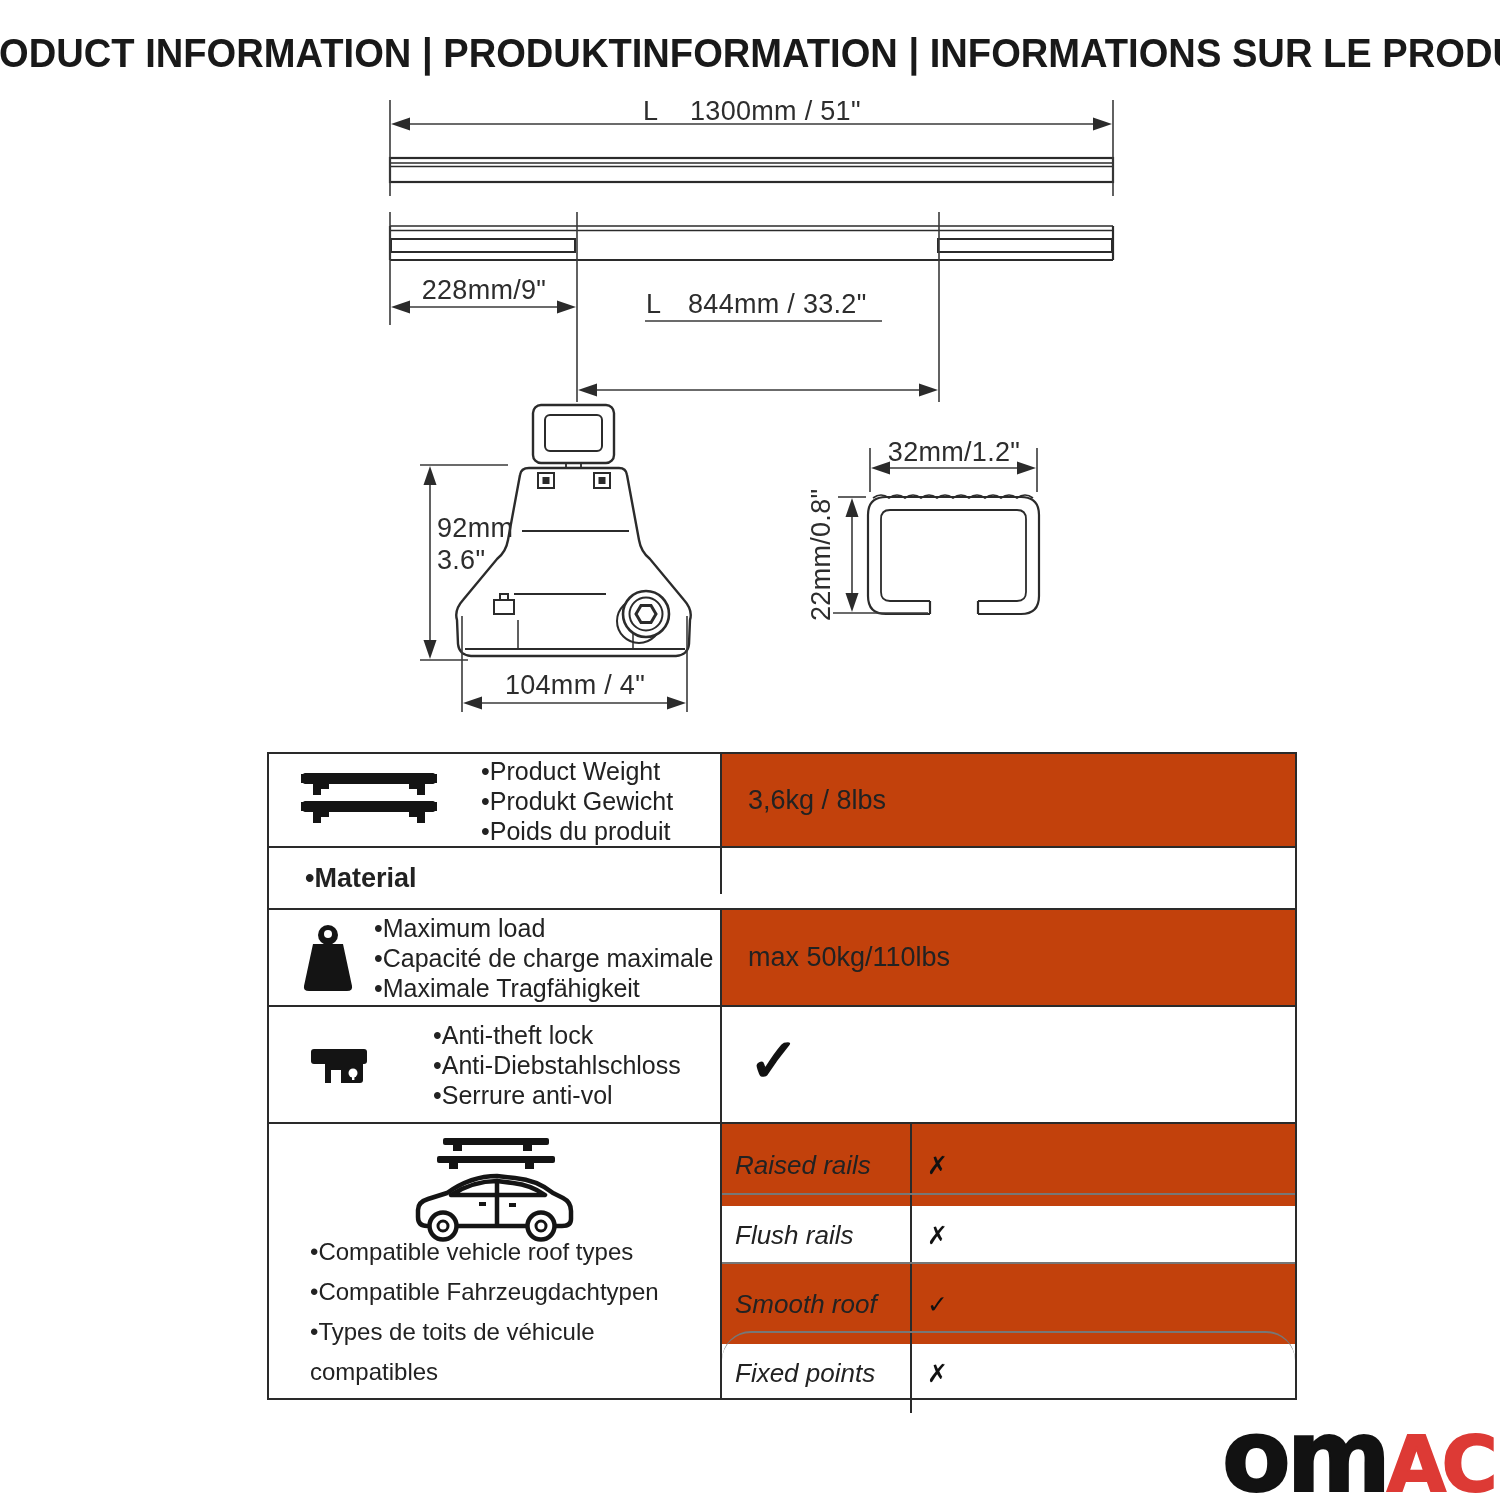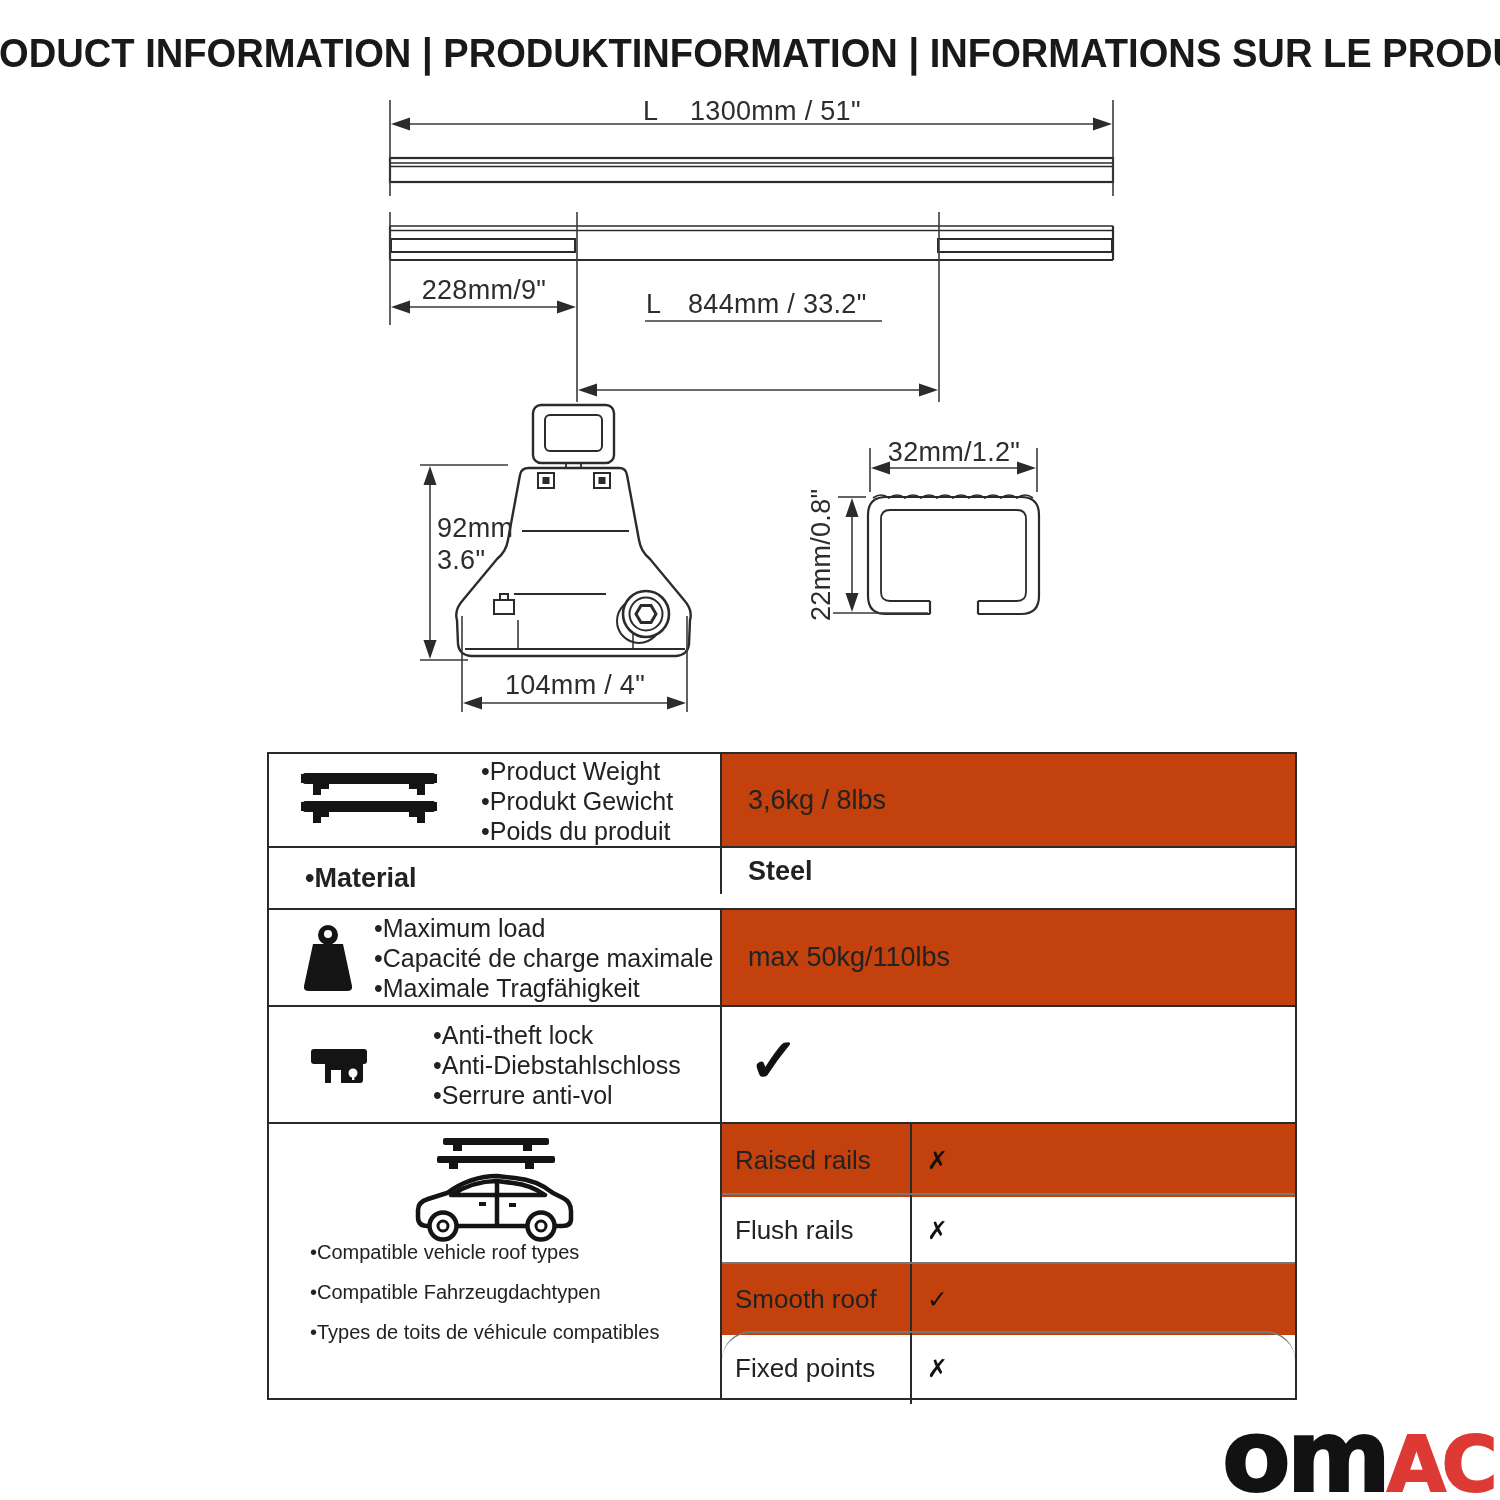--- a/index.html
+++ b/index.html
@@ -31,21 +31,21 @@
   .trow { position:absolute; left:0; width:100%; }
   .trow.bt { border-top:2px solid #2a2a2a; }
   .cell-label { position:absolute; left:0; top:0; bottom:0; width:453px; border-right:2px solid #2a2a2a; background:#fff; }
   .cell-value { position:absolute; left:453px; top:0; bottom:0; right:0; display:flex; align-items:center; padding-left:26px; font-size:27px; color:#222; }
   .shaded { background:#c2410c; }
   .lbl-block { position:absolute; font-size:25px; line-height:30px; color:#222; }
   .icon { position:absolute; }
   .bigcheck { font-family:"DejaVu Sans", sans-serif; font-size:62px; font-weight:700; -webkit-text-stroke:1.5px #111; color:#111; margin-top:-8px; }
   
   .subrows { position:absolute; left:453px; right:0; top:0; bottom:0; }
-  .subrow { position:absolute; left:0; width:100%; height:73px; }
+  .subrow { position:absolute; left:0; width:100%; height:82px;font-style:italic; }
   .subrow.bt { border-top:2px solid #777; }
   .sub-label { position:absolute; left:0; top:0; bottom:0; width:190px; border-right:2px solid #2a2a2a;
                display:flex; align-items:center; padding-left:13px; font-size:26px; color:#222; }
   .sub-value { position:absolute; left:190px; right:0; top:0; bottom:0; display:flex; align-items:center; padding-left:15px; }
   .mark { font-family:"DejaVu Sans", sans-serif; font-size:25px; color:#111; }
   
   .logo { position:absolute; left:1222px; top:1398px; white-space:nowrap; font-family:"DejaVu Sans", sans-serif; font-weight:700; letter-spacing:-4px; }
   .logo .black { font-size:100px; text-transform:lowercase; color:#121212; -webkit-text-stroke:2px #121212; }
   .logo .red   { font-size:76px;  color:#dd3a35; -webkit-text-stroke:2px #dd3a35; }
 </style>
@@ -213,23 +213,20 @@
       <div class="cell-value shaded">
         <span>3,6kg / 8lbs</span>
       </div>
     </div>
 
     <div class="trow bt" style="top:92px; height:48px;font-weight:bold;">
       <div class="cell-label">
         <div class="lbl-block" style="left:36px; top:15px; font-size:27px;">
           <div>•Material</div>
         </div>
-      </div>
-      <div class="cell-value">
-        <span>Steel</span>
       </div>
     </div>
 
     <div class="trow bt" style="top:154px; height:97px;">
       <div class="cell-label">
         <svg class="icon" style="left:31px; top:14px;" width="56" height="70" viewBox="0 0 56 70">
           <circle cx="28" cy="11" r="10" fill="#141414"></circle>
           <circle cx="28" cy="10" r="4" fill="#fff"></circle>
           <path d="M13,20 L43,20 L52,62 Q53,67 47,67 L9,67 Q3,67 4,62 Z" fill="#141414"></path>
         </svg>
@@ -284,21 +281,21 @@
           </g>
           <g>
             <circle cx="30" cy="90" r="13.5" fill="none" stroke="#141414" stroke-width="4.5"></circle>
             <circle cx="30" cy="90" r="5" fill="none" stroke="#141414" stroke-width="3"></circle>
             <circle cx="128" cy="90" r="13.5" fill="none" stroke="#141414" stroke-width="4.5"></circle>
             <circle cx="128" cy="90" r="5" fill="none" stroke="#141414" stroke-width="3"></circle>
             <rect x="66" y="66" width="7" height="4" fill="#141414"></rect>
             <rect x="96" y="67" width="7" height="4" fill="#141414"></rect>
           </g>
         </svg>
-        <div class="lbl-block" style="left:41px; top:108px; width:352px; font-size:20px; line-height:40px;">
+        <div class="lbl-block" style="left:41px; top:108px; width:352px; font-size:24px; line-height:40px;">
           <div>•Compatible vehicle roof types</div>
           <div>•Compatible Fahrzeugdachtypen</div>
           <div>•Types de toits de véhicule compatibles</div>
         </div>
       </div>
       <div class="subrows">
         <div class="subrow shaded" style="top:0;">
           <div class="sub-label">Raised rails</div>
           <div class="sub-value">
               <span class="mark">✗</span>

